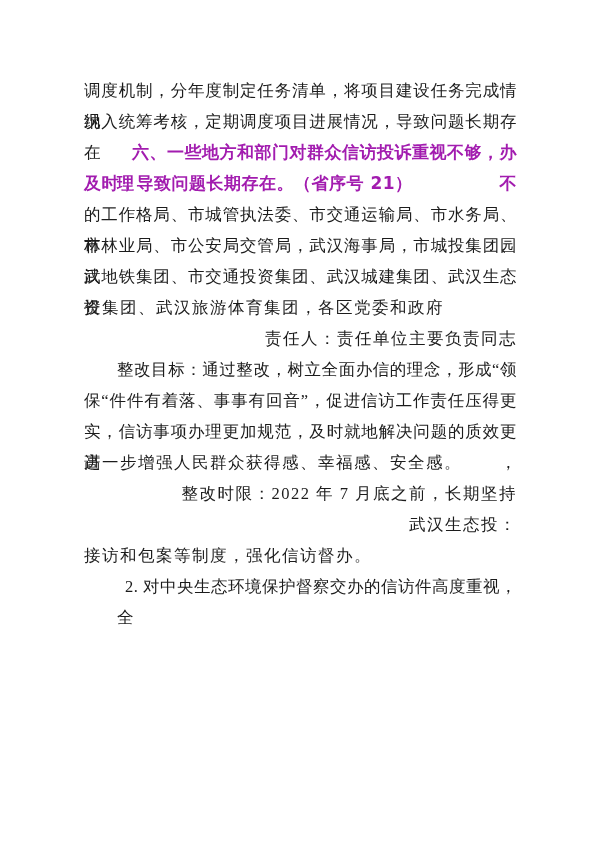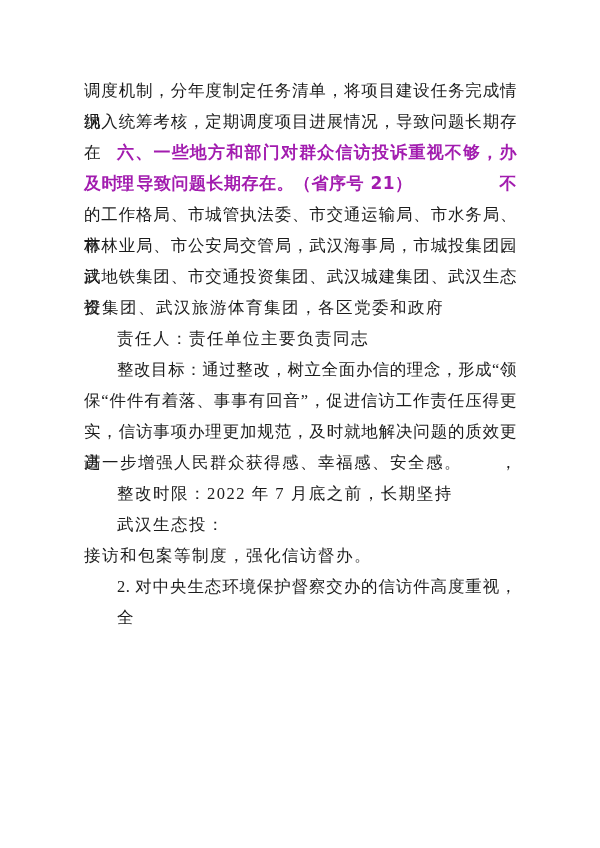--- a/index.html
+++ b/index.html
@@ -32,20 +32,21 @@
   }
   .line.just {
     white-space: normal;
     text-align: justify;
     text-align-last: justify;
     text-justify: inter-character;
     letter-spacing: 0.5px;
   }
   .line.indent {
     padding-left: 33px;
+    text-align: right;
   }
   .line.bold {
     font-family: "DejaVu Sans", "Liberation Sans", sans-serif;
     font-weight: bold;
     font-size: 17px;
     color: #a21caf;
     letter-spacing: 0.5px;
   }
 </style>
 </head>

